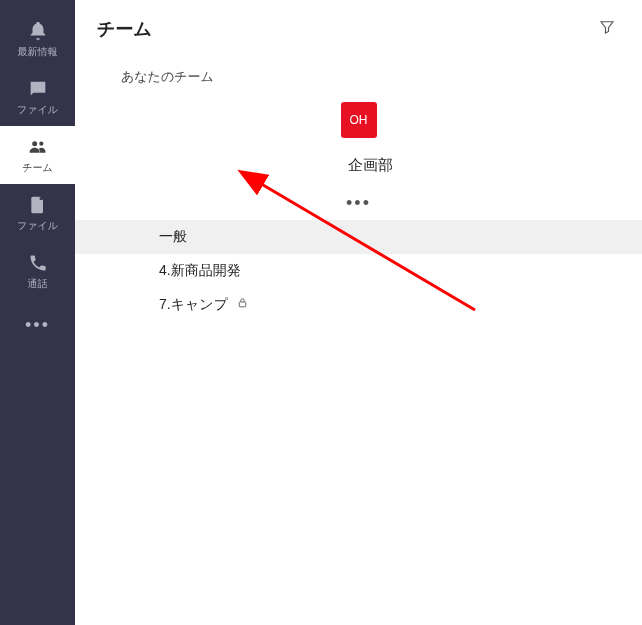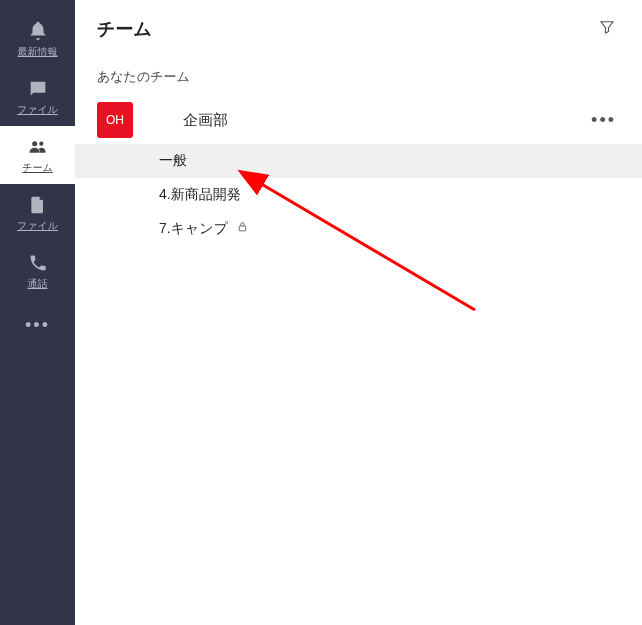--- a/index.html
+++ b/index.html
@@ -29,21 +29,20 @@
       gap: 3px;
       cursor: pointer;
       color: #b2b2c0;
     }
     .sidebar-item.active {
       background: #fff;
       color: #444;
     }
     .sidebar-item .label {
       font-size: 10px;
-      text-decoration: underline;
     }
     .sidebar-icon {
       width: 22px;
       height: 22px;
       display: flex;
       align-items: center;
       justify-content: center;
     }
     .sidebar-more {
       width: 75px;
@@ -76,28 +75,30 @@
     .filter-btn {
       color: #555;
       cursor: pointer;
       padding: 4px;
     }
 
     .section-label {
       font-size: 13px;
       color: #484644;
       padding: 12px 22px 10px 22px;
+      margin-left: 24px;
     }
 
     .team-row {
       display: flex;
       align-items: center;
       padding: 6px 22px;
-      gap: 26px;
-      cursor: pointer;
+      gap: 18px;
+      cursor: pointer;
+      flex-direction: column;
     }
     .team-avatar {
       width: 36px;
       height: 36px;
       border-radius: 3px;
       display: flex;
       align-items: center;
       justify-content: center;
       color: #fff;
       font-size: 12px;

